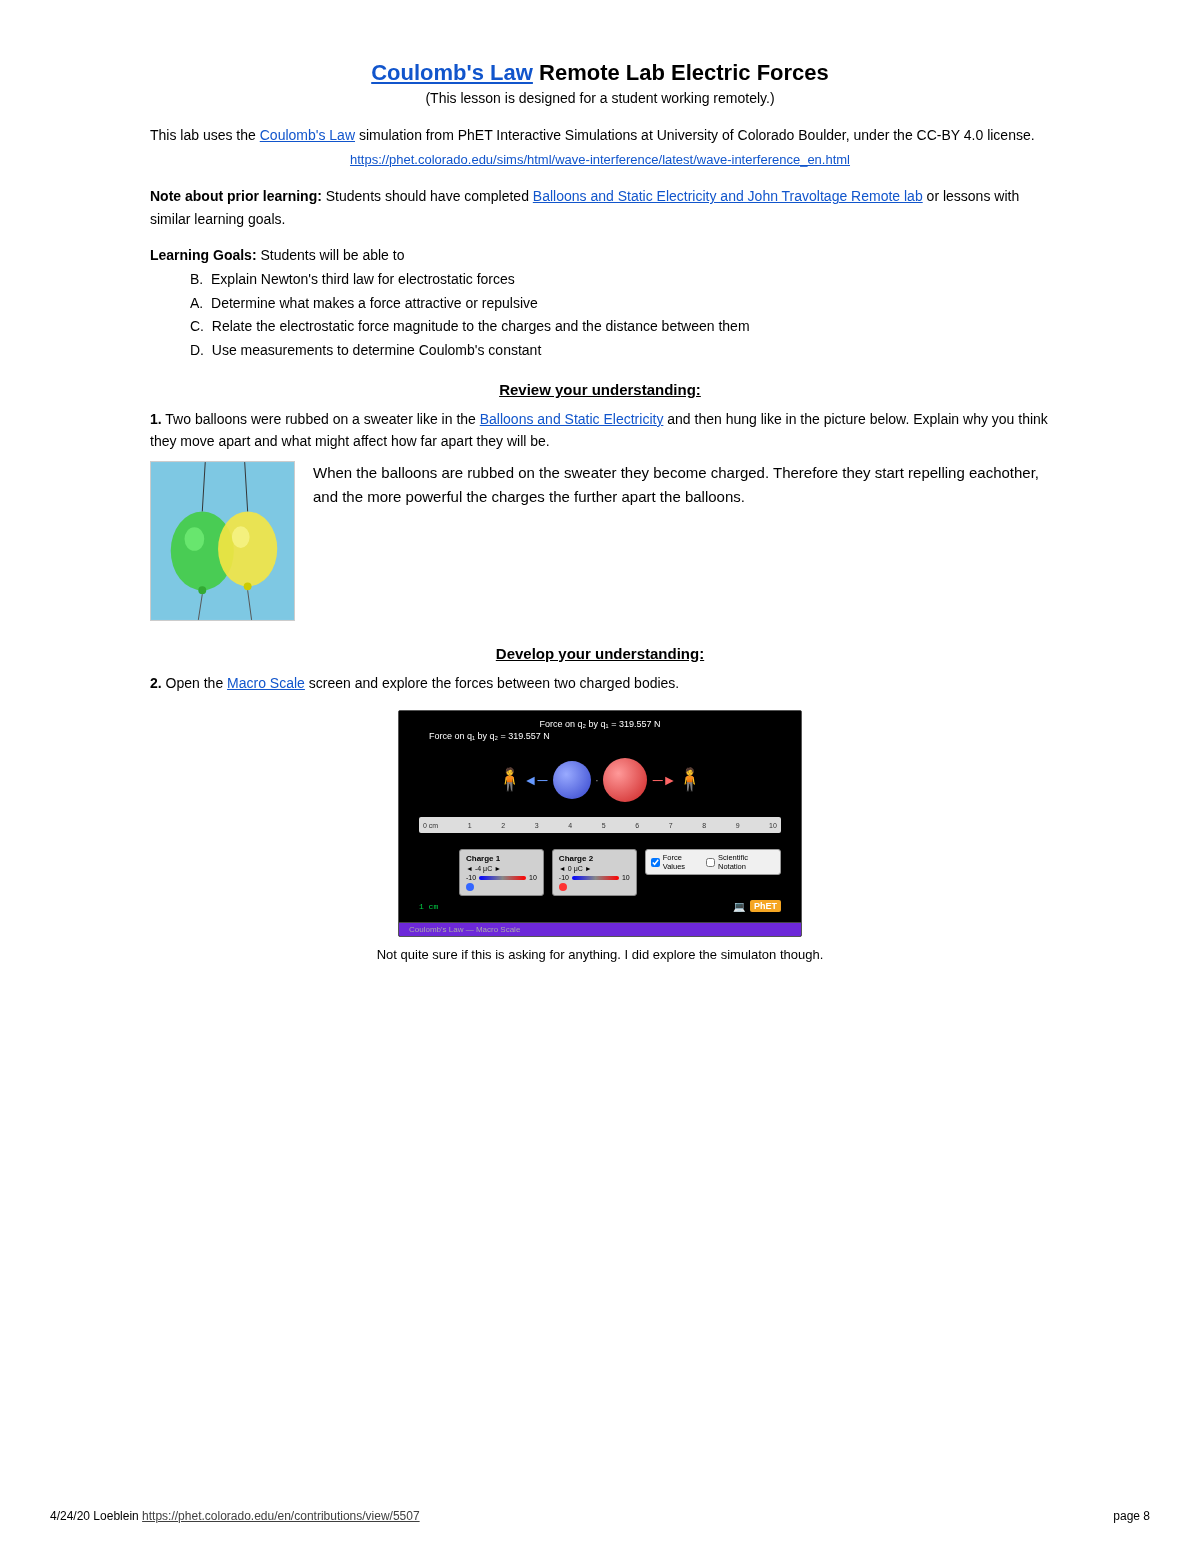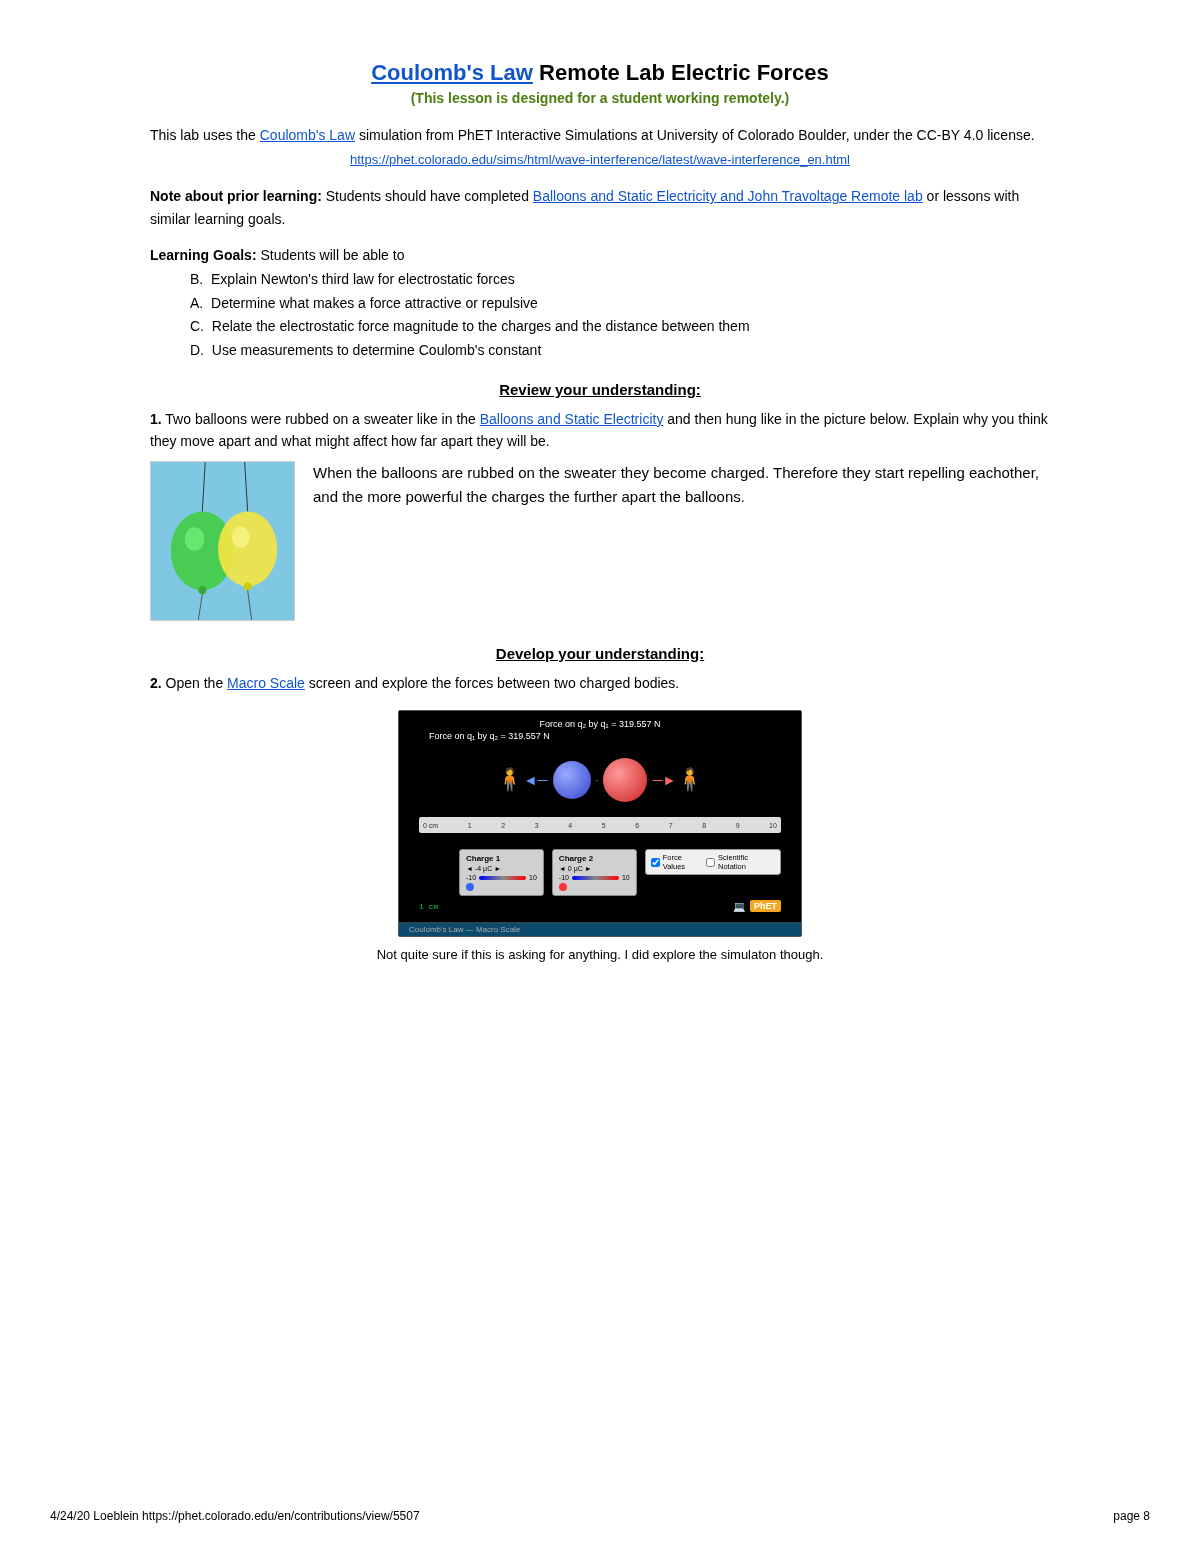--- a/index.html
+++ b/index.html
@@ -25,23 +25,22 @@
       font-size: 22px;
       font-weight: bold;
       color: #000;
     }
     .main-title a {
       color: #1155cc;
       text-decoration: underline;
     }
     .subtitle {
       font-size: 14px;
-      color: #4d7c0f;
+      color: #000000;
       margin-top: 4px;
-      font-weight: bold;
     }
     .intro-block {
       margin-bottom: 14px;
       line-height: 1.6;
     }
     .intro-block a {
       color: #1155cc;
       text-decoration: underline;
     }
     .sim-link {
@@ -263,21 +262,21 @@
     }
     .phet-logo {
       background: #f5a623;
       color: #fff;
       font-weight: bold;
       font-size: 9px;
       padding: 1px 4px;
       border-radius: 2px;
     }
     .sim-title-bar {
-      background: #0c4a6e;
+      background: #6d28d9;
       color: #aaa;
       font-size: 8px;
       padding: 2px 10px;
       border-top: 1px solid #444;
       display: flex;
       justify-content: space-between;
       align-items: center;
     }
     .answer-note {
       text-align: center;
@@ -289,21 +288,22 @@
       position: absolute;
       bottom: 30px;
       left: 50px;
       right: 50px;
       display: flex;
       justify-content: space-between;
       font-size: 12px;
       color: #000;
     }
     .footer a {
-      color: #000000;
+      color: #404040;
+      text-decoration: underline;
     }
     .bold { font-weight: bold; }
   </style>
 </head>
 <body>
 
 <div class="page">
 
   <div class="title-block">
     <div class="main-title">

